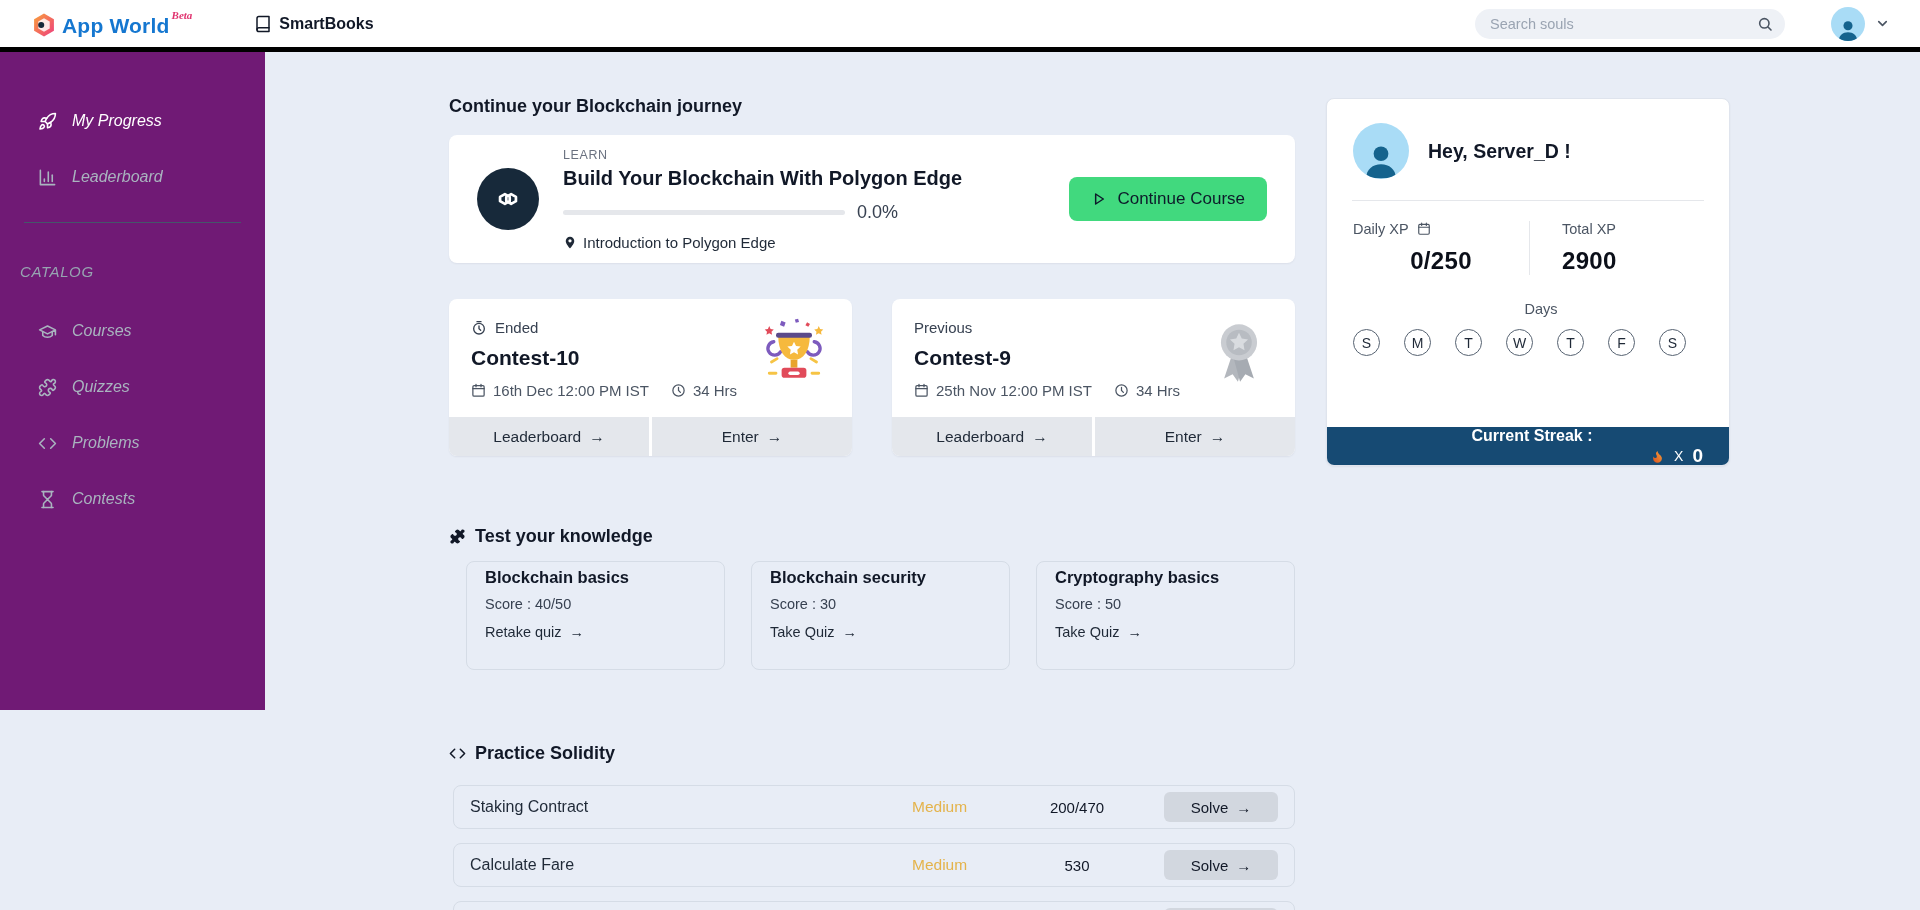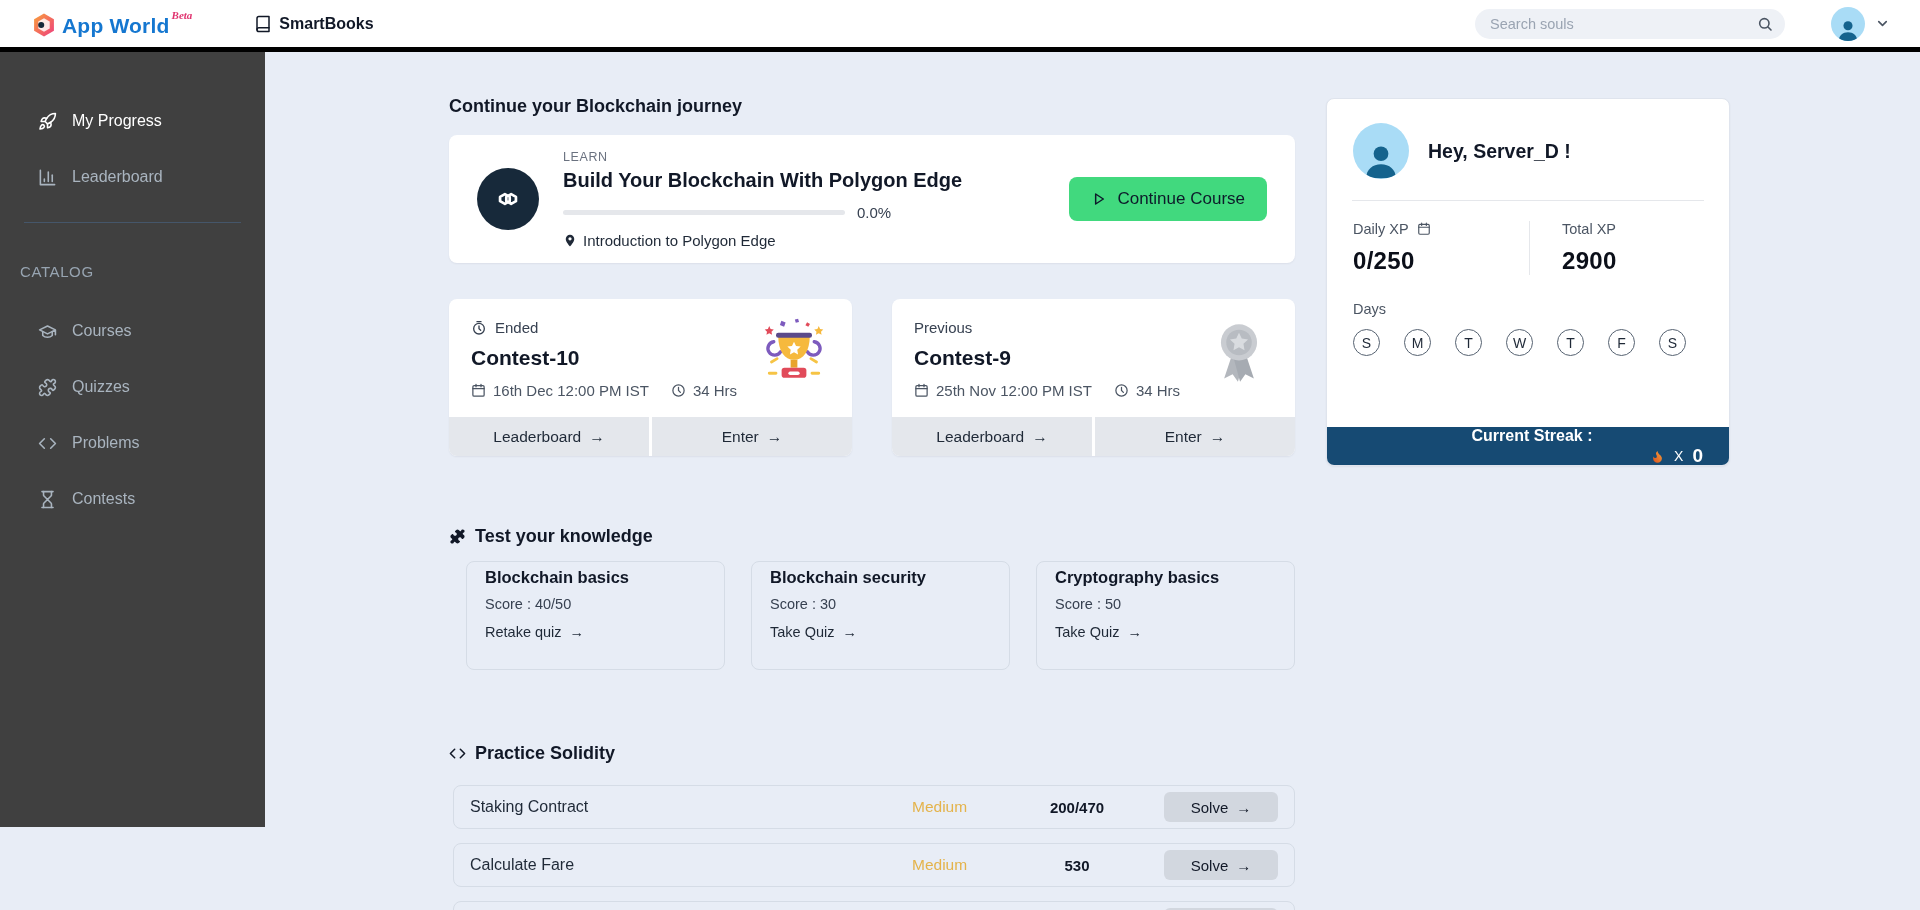--- a/index.html
+++ b/index.html
@@ -17,21 +17,21 @@
   .searchbox { margin-left:auto; position:relative; width:310px; }
   .searchbox input { width:310px; height:30px; border:none; outline:none; background:#eef1f6; border-radius:15px;
                      padding:0 38px 0 15px; font-size:14.5px; color:#374151; font-family:"Liberation Sans", sans-serif; }
   .searchbox input::placeholder { color:#9aa4b2; }
   .search-ic { position:absolute; right:12px; top:7px; }
   .nav-avatar { width:34px; height:34px; border-radius:50%; background:#a9dcf6; margin-left:46px;
                 display:flex; align-items:flex-end; justify-content:center; overflow:hidden; cursor:pointer; }
   .nav-chevron { margin-left:10px; cursor:pointer; }
 
   
-  .sidebar { position:fixed; top:52px; left:0; width:265px; height:775px; background:#404040; padding-top:58px; z-index:10; }
+  .sidebar { position:fixed; top:52px; left:0; width:265px; height:658px; background:#701a75; padding-top:58px; z-index:10;font-style:italic; }
   .side-item { display:flex; align-items:center; gap:15px; padding-left:38px; height:22px; margin-bottom:34px;
                font-size:16px; color:#a9b4bf; cursor:pointer; }
   .side-item.active { color:#ffffff; }
   .side-divider { border:none; border-top:1px solid #45566a; margin:0 24px 40px 24px; }
   .side-section { padding-left:20px; font-size:15px; letter-spacing:.6px; color:#97a4b1; margin-bottom:40px; }
 
   
   .page { position:absolute; top:52px; left:265px; width:1655px; height:858px; display:flex; }
   .main-col { margin-left:184px; width:846px; padding-top:44px; }
   .profile-wrap { margin-left:31px; padding-top:46px; }
@@ -42,21 +42,21 @@
 
   
   .learn-card { margin-top:18px; width:846px; height:128px; display:flex; align-items:center; padding:0 28px; }
   .poly-badge { width:62px; height:62px; border-radius:50%; background:#17293a; display:flex; align-items:center; justify-content:center; flex:none; }
   .course-info { margin-left:24px; }
   .kicker { font-size:12.5px; color:#6b7280; letter-spacing:.6px; }
   .course-title { font-size:20px; font-weight:bold; color:#111827; margin-top:5px; }
   .progress-row { display:flex; align-items:center; gap:12px; margin-top:12px; }
   .pbar { width:282px; height:5px; border-radius:3px; background:#e5e7eb; overflow:hidden; }
   .pbar .fill { height:100%; background:#41d97e; }
-  .plabel { font-size:15px; color:#374151; }
+  .plabel { font-size:18px; color:#374151; }
   .loc-row { display:flex; align-items:center; gap:6px; margin-top:11px; font-size:15px; color:#1f2937; }
   .continue-btn { margin-left:auto; display:flex; align-items:center; gap:10px; background:#41d97e; color:#0d1b2a;
                   border:none; border-radius:8px; padding:12px 22px; font-size:17px; font-weight:500;
                   font-family:"Liberation Sans", sans-serif; cursor:pointer; }
 
   
   .contests-row { display:flex; gap:40px; margin-top:36px; }
   .contest-card { width:403px; height:157px; display:flex; flex-direction:column; overflow:hidden; }
   .contest-body { padding:20px 22px 0 22px; position:relative; flex:1; }
   .contest-status { display:flex; align-items:center; gap:8px; font-size:15px; color:#374151; }
@@ -77,27 +77,27 @@
   .quiz-score { font-size:14.5px; color:#374151; margin-top:9px; }
   .quiz-action { font-size:14.5px; color:#1f2937; margin-top:12px; display:flex; align-items:center; gap:8px; cursor:pointer; width:max-content; }
 
   
   .practice-heading { margin-top:73px; }
   .practice-rows { margin-top:21px; margin-left:4px; }
   .p-row { width:842px; height:44px; border:1px solid #d5dce6; border-radius:8px; display:flex; align-items:center;
            padding:0 16px; margin-bottom:14px; }
   .p-name { font-size:16px; color:#1f2937; flex:1; }
   .p-diff { width:100px; font-size:15.5px; color:#e4b34b; }
-  .p-score { width:130px; text-align:center; font-size:15px; font-weight:700; color:#111827; }
+  .p-score { width:130px; text-align:center; font-size:15px; font-weight:400; color:#111827; }
   .solve-btn { width:114px; height:30px; margin-left:22px; background:#d2d7df; border:none; border-radius:6px;
                font-size:15px; color:#111827; font-family:"Liberation Sans", sans-serif; cursor:pointer;
                display:flex; align-items:center; justify-content:center; gap:8px; }
 
   
-  .profile-card { width:404px; height:368px; border:1px solid #dfe4ed; display:flex; flex-direction:column; overflow:hidden; }
+  .profile-card { width:404px; height:368px; border:1px solid #dfe4ed; display:flex; flex-direction:column; overflow:hidden;text-align:center; }
   .profile-head { display:flex; align-items:center; padding:24px 26px 0 26px; }
   .profile-avatar { width:56px; height:56px; border-radius:50%; background:#a9dcf6; display:flex; align-items:flex-end; justify-content:center; overflow:hidden; }
   .greeting { font-size:19.5px; font-weight:bold; color:#111827; margin-left:19px; }
   .profile-divider { border:none; border-top:1px solid #e5e7eb; margin:21px 25px 0 25px; }
   .xp-row { display:flex; padding:20px 0 0 26px; }
   .xp-col { width:176px; }
   .xp-col.right { border-left:1px solid #e5e7eb; padding-left:32px; width:auto; }
   .xp-label { font-size:14.5px; color:#4b5563; display:flex; align-items:center; gap:8px; }
   .xp-value { font-size:24px; font-weight:800; color:#0b0f19; margin-top:10px; letter-spacing:.3px; }
   .days-label { font-size:14.5px; color:#4b5563; padding:26px 0 0 26px; }

